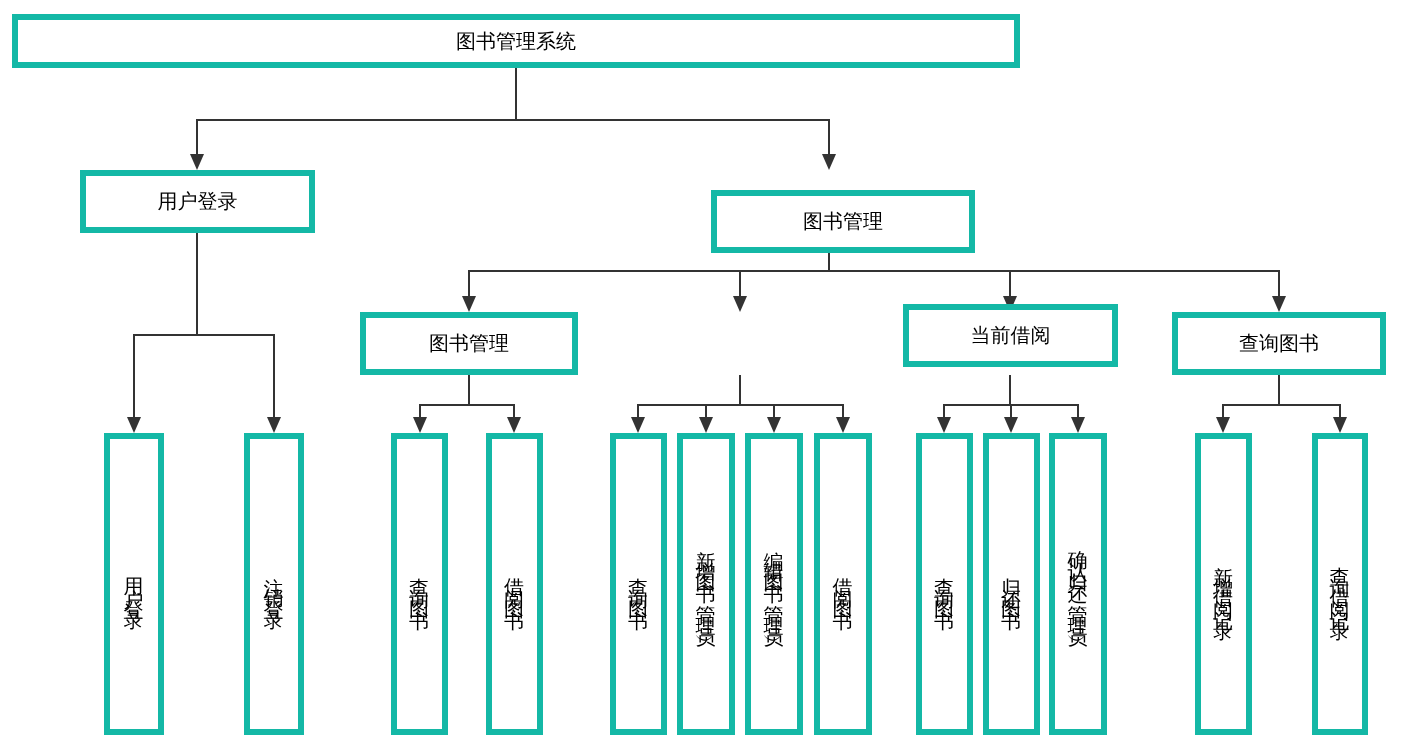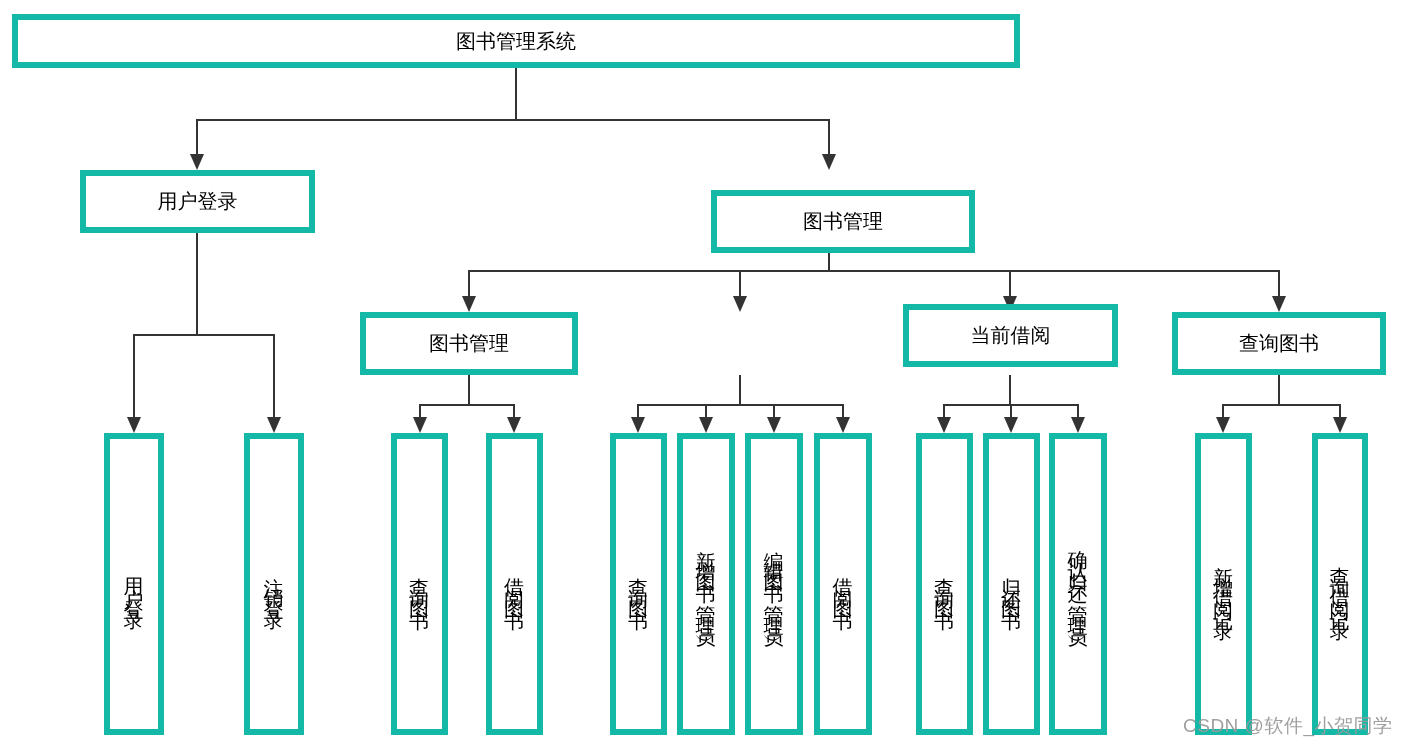--- a/index.html
+++ b/index.html
@@ -163,14 +163,13 @@
     <span>确认归还（管理员）</span>
   </div>
 
   <div class="node node-v" style="left:1195px;top:433px;width:57px;height:302px;">
     <span>新增借阅记录</span>
   </div>
   <div class="node node-v" style="left:1312px;top:433px;width:56px;height:302px;">
     <span>查询借阅记录</span>
   </div>
 
-  <div id="watermark">CSDN @软件_小贺同学</div>
 </div>
 
 </body></html>

